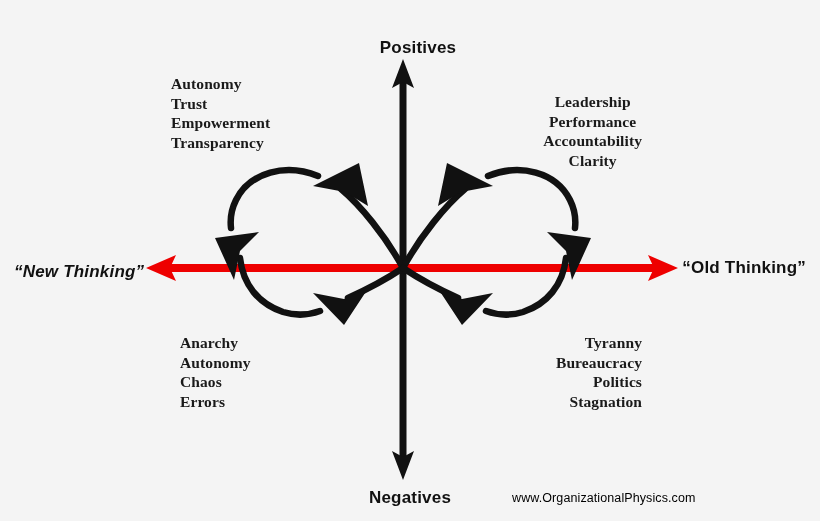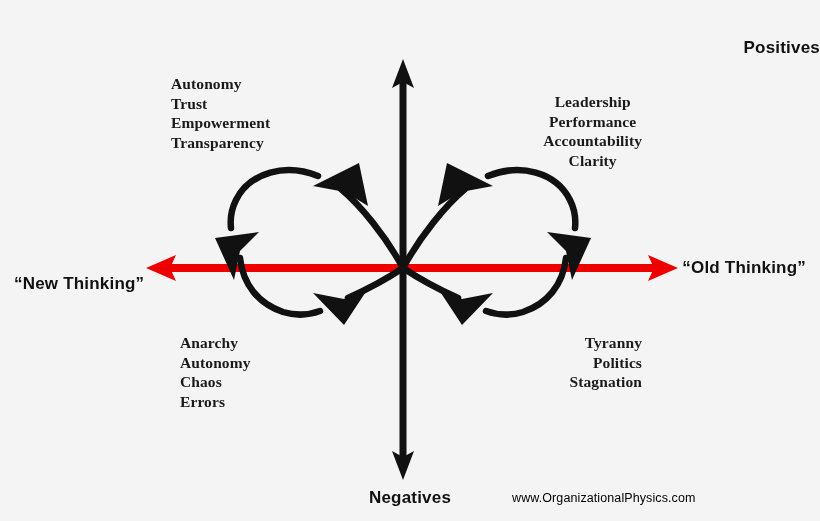--- a/index.html
+++ b/index.html
@@ -44,23 +44,23 @@
 
   .axis-label {
     position: absolute;
     font-family: "Liberation Sans", sans-serif;
     font-weight: 700;
     font-size: 17px;
     color: #111111;
     white-space: nowrap;
     letter-spacing: 0.2px;
   }
-  #label-positives { left: 0; right: 0; top: 38px; text-align: right; margin-left: 16px; }
+  #label-positives { left: 0; right: 0; top: 38px; text-align: center; margin-left: 16px; }
   #label-negatives { left: 0; right: 0; top: 488px; text-align: center; }
-  #label-left  { left: 14px;  top: 274px; }
+  #label-left  { left: 14px;  top: 262px; font-style: italic; }
   #label-right { right: 14px; top: 258px; text-align: right; }
 
   #credit {
     position: absolute;
     left: 512px;
     top: 491px;
     font-family: "Liberation Sans", sans-serif;
     font-size: 12.5px;
     font-weight: 400;
     color: #000000;
@@ -135,20 +135,21 @@
 
   <div class="quadrant" id="q-bot-left">
     <div>Anarchy</div>
     <div>Autonomy</div>
     <div>Chaos</div>
     <div>Errors</div>
   </div>
 
   <div class="quadrant" id="q-bot-right">
     <div>Tyranny</div>
+    <div>Bureaucracy</div>
     <div>Politics</div>
     <div>Stagnation</div>
   </div>
 
   <div class="axis-label" id="label-positives">Positives</div>
   <div class="axis-label" id="label-negatives">Negatives</div>
   <div class="axis-label" id="label-left">“New Thinking”</div>
   <div class="axis-label" id="label-right">“Old Thinking”</div>
 
   <div id="credit">www.OrganizationalPhysics.com</div>

